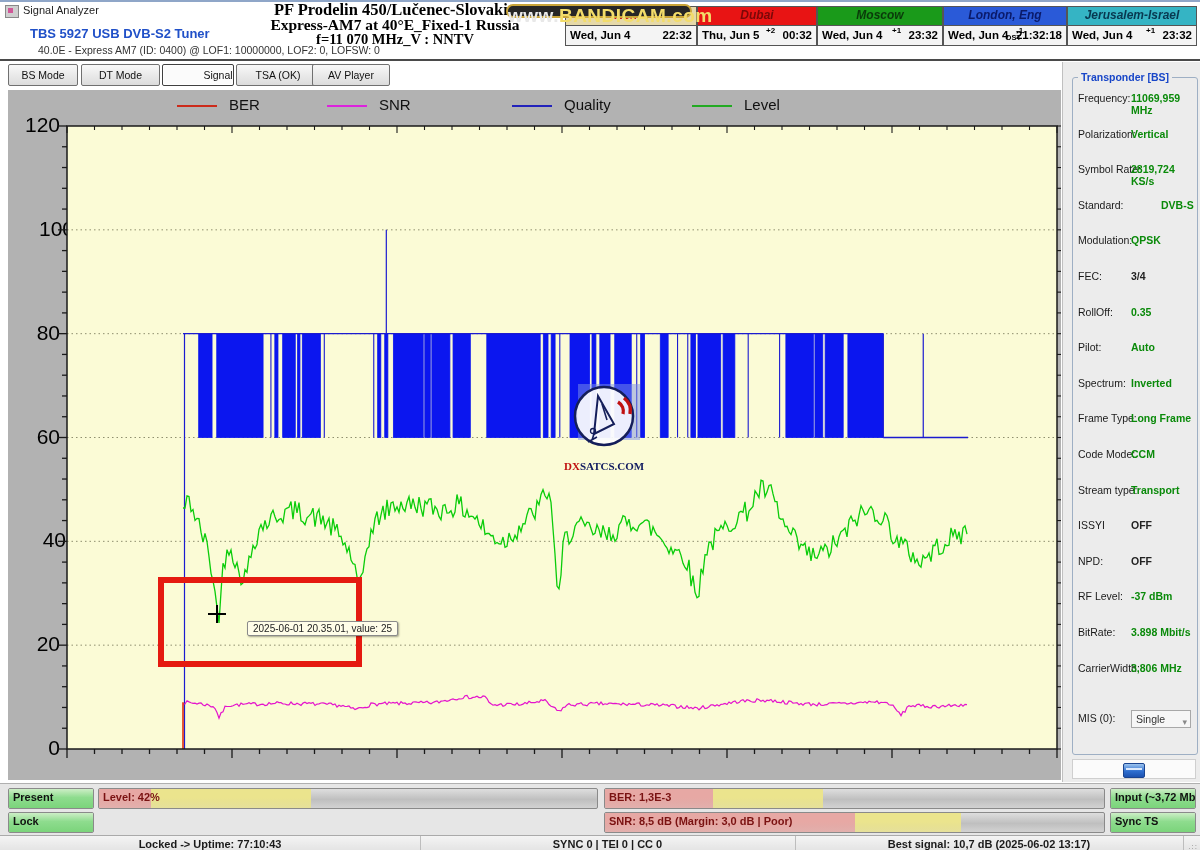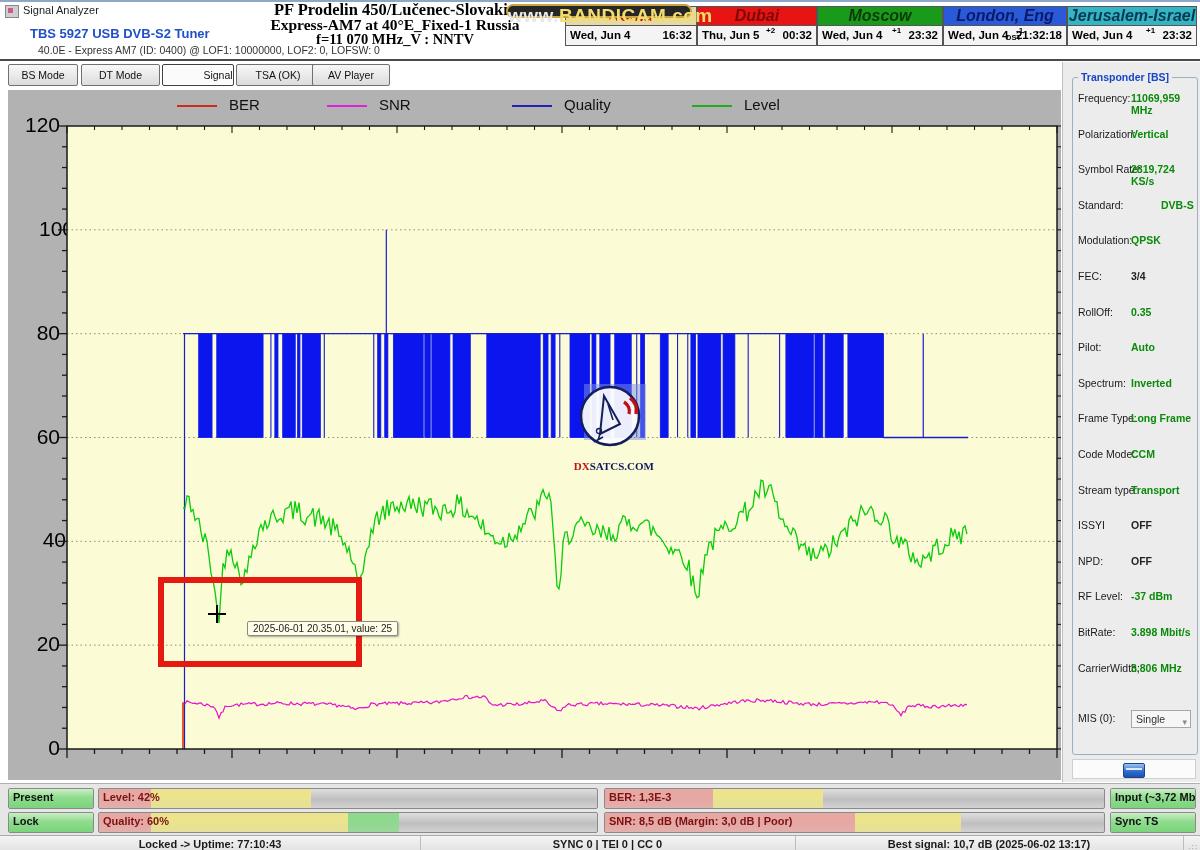--- a/index.html
+++ b/index.html
@@ -15,42 +15,42 @@
   #center-header div{font-weight:bold;line-height:14.5px;}
   .ch1{font-size:16.5px;} .ch2{font-size:15.5px;} .ch3{font-size:14.5px;} .ch4{font-size:14.5px;}
   #header-sep{left:0;top:57px;width:100%;height:2px;background:#4a4a4a;}
   
   #banner{left:506px;top:2px;width:186px;height:14px;background:#262626;border:2px solid #c8a43a;border-radius:12px;
           box-sizing:border-box;text-align:center;line-height:19px;font-size:19px;font-weight:bold;z-index:30;
           color:#e8e8e8;letter-spacing:.5px;}
   #banner .bandi{color:#f2dc6a;} 
   
   .clock{top:4px;height:40px;border:1px solid #555;box-sizing:border-box;background:#f4f4f4;z-index:20;}
-  .clock .hd{height:18px;font-size:16px;font-weight:bold;font-style:italic;text-align:center;line-height:17px;
+  .clock .hd{height:18px;font-size:12px;font-weight:bold;font-style:italic;text-align:center;line-height:17px;
              border-bottom:1px solid #555;overflow:hidden;}
   .clock .bd{position:relative;height:20px;font-size:11.5px;font-weight:bold;color:#000;}
   .clock .date{position:absolute;left:4px;top:3px;}
   .clock .off{position:absolute;top:0px;font-size:8px;font-weight:bold;}
   .clock .dst{position:absolute;top:7px;font-size:7.5px;font-weight:bold;}
   .clock .time{position:absolute;right:4px;top:3px;}
   
   .tab{top:62px;height:22px;background:linear-gradient(180deg,#f8f8f8,#dcdcdc);border:1px solid #707070;
        box-sizing:border-box;font-size:10.5px;color:#111;text-align:center;line-height:20px;border-radius:2px;cursor:default;}
   .tab.active{background:#fbfbfb;border:1px solid #404040;box-shadow:inset 0 0 0 1px #fff;}
   
   #panel{left:8px;top:88px;width:1053px;height:690px;background:#b2b2b2;}
   #plot{position:absolute;left:0;top:0;}
   .ylab{position:absolute;width:50px;text-align:right;font-size:21px;color:#000;}
   .lgd{position:absolute;top:6px;height:18px;font-size:15px;color:#111;}
   .lgd .ln{position:absolute;top:9px;width:40px;height:0;border-top:2px solid #000;}
   .lgd .tx{position:absolute;left:52px;top:0;}
   #tooltip{background:#fffde8;border:1px solid #8a8a8a;border-radius:2px;box-shadow:1px 1px 2px rgba(0,0,0,.35);
            font-size:10px;color:#222;padding:1px 5px;white-space:nowrap;z-index:6;}
   #redrect{border:6px solid #e51a10;box-sizing:border-box;z-index:5;}
-  #watermark{width:90px;text-align:right;z-index:4;}
+  #watermark{width:90px;text-align:left;z-index:4;}
   #wmtext{font-size:11px;font-weight:bold;color:#101a60;font-family:"Liberation Serif",serif;}
   #wmtext .dx{color:#c01010;}
   
   #rightcol{left:1062px;top:60px;width:138px;height:720px;background:#ececec;border-left:1px solid #c0c0c0;box-sizing:border-box;}
   #groupbox{left:1072px;top:75px;width:124px;height:676px;border:1px solid #9eafc4;border-radius:3px;}
   #groupbox-title{left:1078px;top:69px;background:#ececec;padding:0 3px;font-size:10.5px;font-weight:bold;color:#1846c8;}
   .trow-l{position:absolute;left:1078px;font-size:10.5px;color:#1a1a1a;}
   .trow-v{position:absolute;left:1131px;font-size:10.5px;font-weight:bold;}
   .v-green{color:#0a8a0a;} .v-dark{color:#222;}
   #mis-select{left:1131px;width:60px;height:18px;background:#f6f6f6;border:1px solid #a8a8a8;box-sizing:border-box;
@@ -92,21 +92,21 @@
     <div class="ch3">f=11 070 MHz_V : NNTV</div>
   </div>
 
   <div class="abs" id="banner"><span>www.</span><span class="bandi">BANDICAM</span><span class="bandi">.com</span></div>
 
   <div id="clocks">
       <div class="clock abs" style="left: 565px; width: 132px;">
         <div class="hd" style="background: rgb(230, 217, 168); color: rgb(204, 16, 16);">Roma</div>
         <div class="bd">
           <span class="date">Wed, Jun 4</span>
-          <span class="time">16:32</span>
+          <span class="time">22:32</span>
         </div>
       </div>
       <div class="clock abs" style="left: 697px; width: 120px;">
         <div class="hd" style="background: rgb(232, 20, 20); color: rgb(122, 8, 8);">Dubai</div>
         <div class="bd">
           <span class="date">Thu, Jun 5</span>
           <span class="off" style="left: 68px;">+2</span>
           <span class="time">00:32</span>
         </div>
       </div>
@@ -445,26 +445,20 @@
         <span class="mlabel" style="color: rgb(122, 18, 18);">BER: 1,3E-3</span>
       </div>
       <div class="meter" style="left: 1110px; top: 4px; width: 86px;">
         <div class="fillseg greenfill" style="left: 0px; width: 100%;"></div>
         <span class="mlabel" style="color: rgb(17, 17, 17);">Input (~3,72 Mbps)</span>
       </div>
       <div class="meter" style="left: 8px; top: 28px; width: 86px;">
         <div class="fillseg greenfill" style="left: 0px; width: 100%;"></div>
         <span class="mlabel" style="color: rgb(17, 17, 17);">Lock</span>
       </div>
-      <div class="meter" style="left: 98px; top: 28px; width: 500px;">
-        <div class="fillseg" style="left: 0px; width: 52px; background: linear-gradient(rgb(231, 168, 164) 0%, rgb(231, 168, 164) 45%, rgba(231, 168, 164, 0.8) 100%);"></div>
-        <div class="fillseg" style="left: 52px; width: 197px; background: linear-gradient(rgb(235, 228, 141) 0%, rgb(235, 228, 141) 45%, rgba(235, 228, 141, 0.8) 100%);"></div>
-        <div class="fillseg" style="left: 249px; width: 51px; background: linear-gradient(rgb(143, 217, 143) 0%, rgb(143, 217, 143) 45%, rgba(143, 217, 143, 0.8) 100%);"></div>
-        <span class="mlabel" style="color: rgb(122, 18, 18);">Quality: 60%</span>
-      </div>
       <div class="meter" style="left: 604px; top: 28px; width: 501px;">
         <div class="fillseg" style="left: 0px; width: 250px; background: linear-gradient(rgb(231, 168, 164) 0%, rgb(231, 168, 164) 45%, rgba(231, 168, 164, 0.8) 100%);"></div>
         <div class="fillseg" style="left: 250px; width: 106px; background: linear-gradient(rgb(235, 228, 141) 0%, rgb(235, 228, 141) 45%, rgba(235, 228, 141, 0.8) 100%);"></div>
         <span class="mlabel" style="color: rgb(122, 18, 18);">SNR: 8,5 dB (Margin: 3,0 dB | Poor)</span>
       </div>
       <div class="meter" style="left: 1110px; top: 28px; width: 86px;">
         <div class="fillseg greenfill" style="left: 0px; width: 100%;"></div>
         <span class="mlabel" style="color: rgb(17, 17, 17);">Sync TS</span>
       </div>
     </div>

